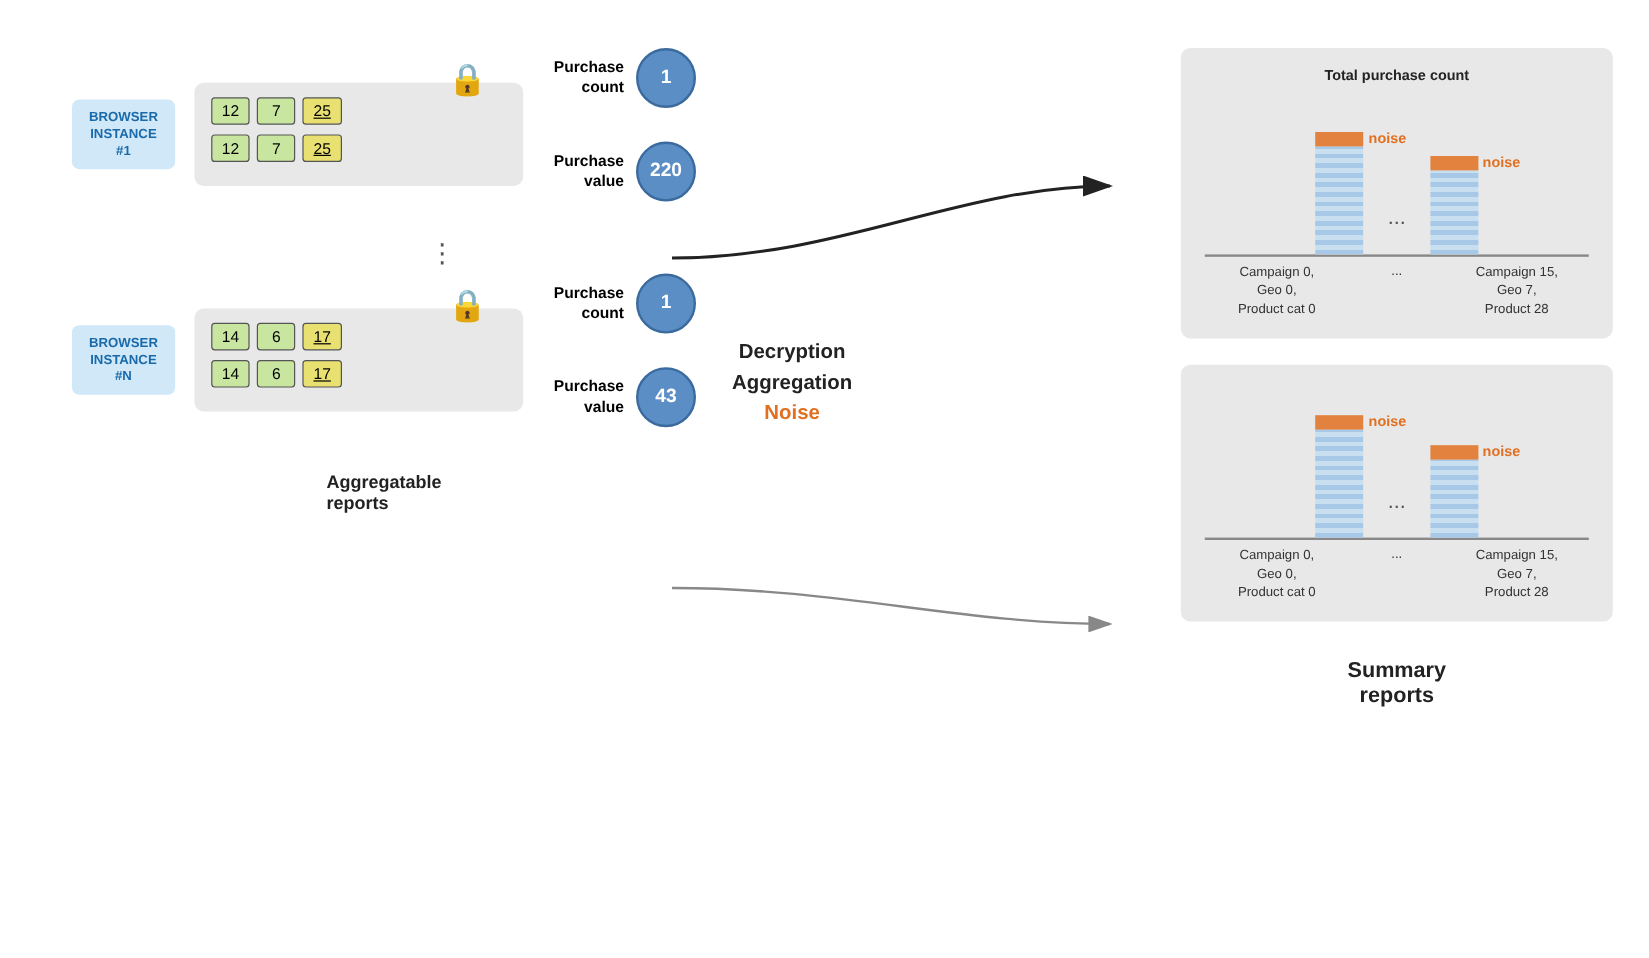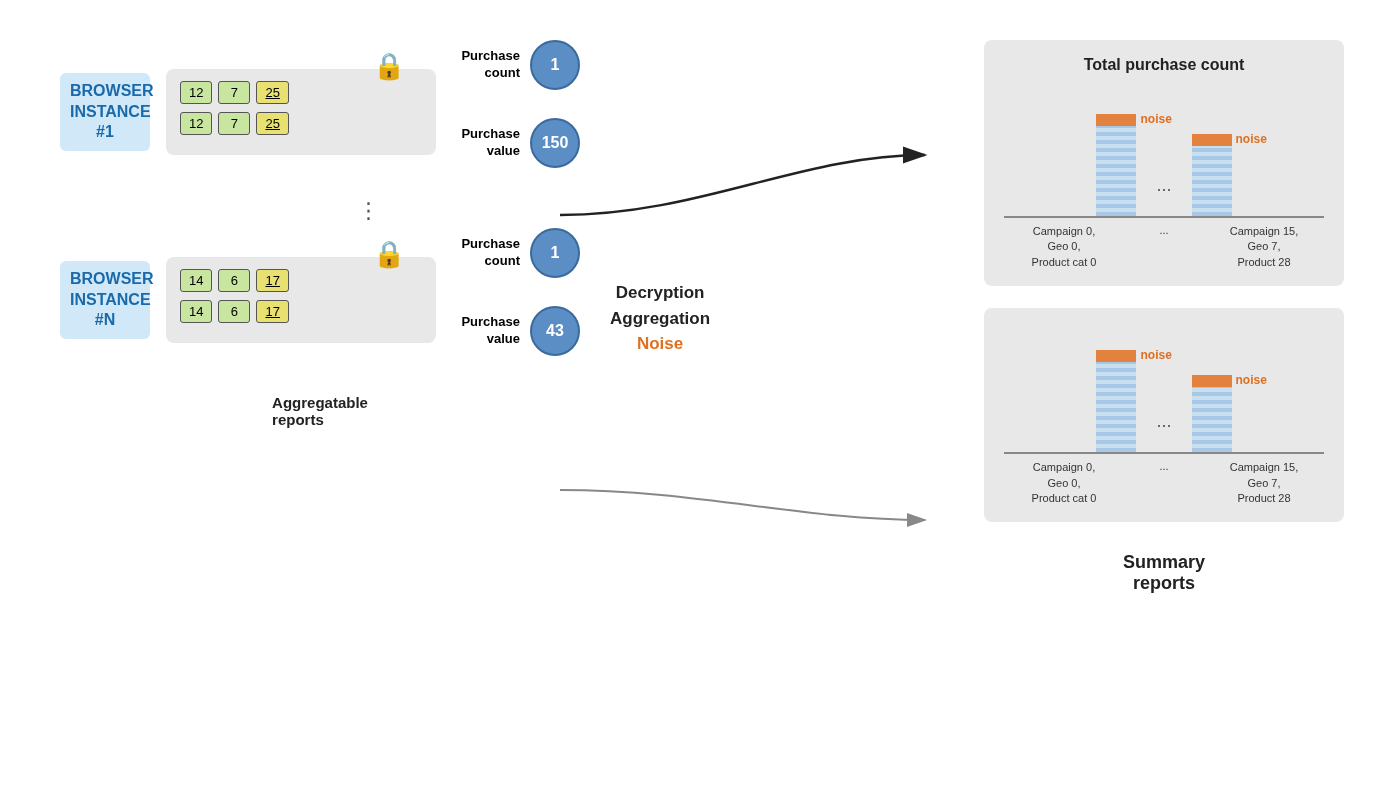--- a/index.html
+++ b/index.html
@@ -38,21 +38,21 @@
       flex-direction: row;
       align-items: center;
       margin-bottom: 10px;
       width: 520px;
     }
 
     .browser-label {
       background: #d0e8f8;
       border-radius: 6px;
       padding: 8px 10px;
-      font-size: 16px;
+      font-size: 11px;
       font-weight: bold;
       color: #1a6aaa;
       text-align: center;
       width: 90px;
       margin-right: 16px;
       line-height: 1.3;
     }
 
     .report-box {
       background: #e8e8e8;
@@ -180,21 +180,21 @@
 
     .summary-chart-box {
       background: #e8e8e8;
       border-radius: 8px;
       padding: 16px 20px;
       width: 360px;
       margin-bottom: 22px;
     }
 
     .chart-title {
-      font-size: 16px;
+      font-size: 12px;
       font-weight: bold;
       text-align: center;
       margin-bottom: 14px;
       color: #222;
     }
 
     .summary-label {
       font-size: 18px;
       font-weight: bold;
       text-align: center;
@@ -245,21 +245,21 @@
           <div class="cell cell-yellow">25</div>
         </div>
       </div>
       <div class="metric-group">
         <div class="metric-item">
           <div class="metric-label">Purchase<br>count</div>
           <div class="metric-circle">1</div>
         </div>
         <div class="metric-item">
           <div class="metric-label">Purchase<br>value</div>
-          <div class="metric-circle">150</div>
+          <div class="metric-circle">220</div>
         </div>
       </div>
     </div>
 
     <div class="dots-row">⋮</div>
 
     <div class="browser-block">
       <div class="browser-label">BROWSER<br>INSTANCE #N</div>
       <div class="report-box">
         <div class="lock-icon">🔒</div>

